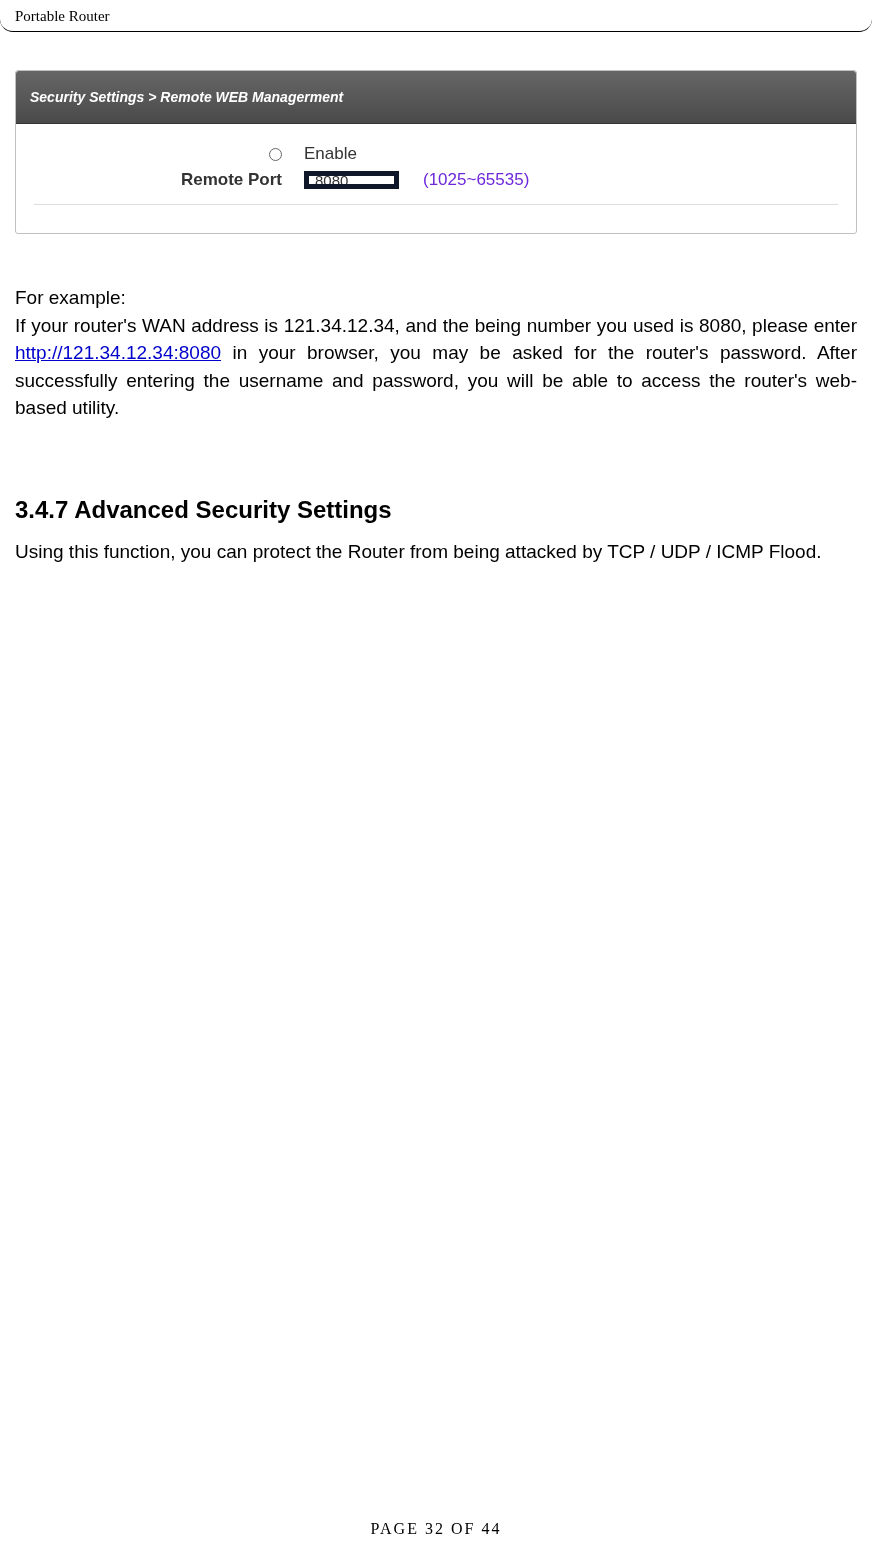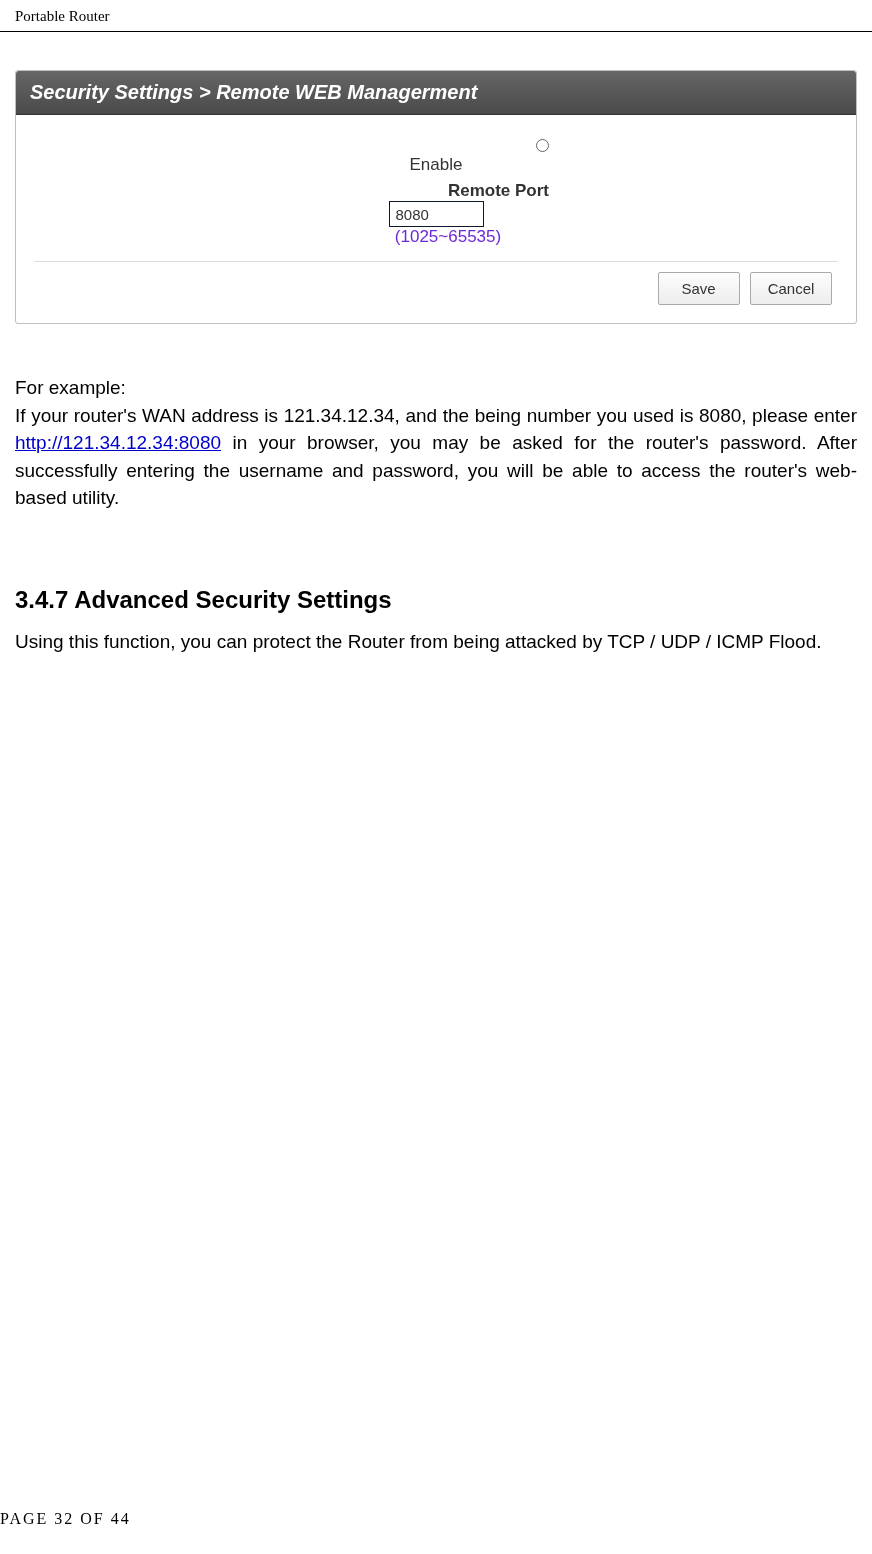--- a/index.html
+++ b/index.html
@@ -9,51 +9,51 @@
       background: white;
       font-family: Arial, Helvetica, sans-serif;
       position: relative;
       color: #000;
     }
     .page-header {
       border-bottom: 1.5px solid #000;
       padding: 8px 15px 6px 15px;
       font-family: "Times New Roman", serif;
       font-size: 15px;
+      border-radius: 13px;
     }
     .content {
       padding: 38px 15px 0 15px;
     }
     .panel {
       border: 1px solid #c0c0c0;
       border-radius: 3px;
       background: #fff;
       margin-bottom: 50px;
     }
     .panel-header {
       background: linear-gradient(#666666, #4a4a4a);
       color: #fff;
-      font-size: 20px;
+      font-size: 14px;
       font-weight: bold;
       font-style: italic;
-      padding: 10px 14px;
+      padding: 18px 14px;
       border-top-left-radius: 3px;
       border-top-right-radius: 3px;
       border-bottom: 1px solid #333;
     }
     .panel-body {
       padding: 14px 18px 18px 18px;
     }
     .form-row {
       display: flex;
       align-items: center;
       margin: 6px 0;
       font-size: 17px;
       color: #333;
-      flex-direction: column;
     }
     .label-col {
       width: 270px;
       text-align: right;
       padding-right: 22px;
       font-weight: bold;
     }
     .radio {
       width: 13px; height: 13px;
       border: 1px solid #666;
@@ -66,24 +66,24 @@
     .radio.checked::after {
       content: "";
       position: absolute;
       width: 7px; height: 7px;
       background: #000;
       border-radius: 50%;
       top: 2px; left: 2px;
     }
     .text-input {
       width: 95px;
-      height: 24px;
-      border: 1px solid #0f172a;
+      height: 18px;
+      border: 5px solid #0f172a;
       background: #fff;
-      padding: 12px 6px;
+      padding: 2px 6px;
       font-size: 15px;
       color: #333;
     }
     .hint {
       margin-left: 24px;
       color: #6d28d9;
     }
     .panel-divider {
       border: none;
       border-top: 1px solid #ddd;
@@ -117,23 +117,23 @@
       color: #0000cc;
     }
     .section-heading {
       font-size: 24px;
       font-weight: bold;
       margin-top: 74px;
       margin-bottom: 14px;
     }
     .footer {
       position: absolute;
-      bottom: 26px;
+      bottom: 16px;
       width: 100%;
-      text-align: left;
+      text-align: center;
       font-family: "Times New Roman", serif;
       font-size: 16px;
       letter-spacing: 2px;
     }
   </style>
 </head>
 <body>
 
 <div class="page-header">
   <span>Portable Router</span>
@@ -154,24 +154,20 @@
 
 
       <div class="form-row">
         <div class="label-col">Remote Port</div>
         <input class="text-input" type="text" value="8080" style="">
         <span class="hint">(1025~65535)</span>
       </div>
 
       <hr class="panel-divider">
 
-      <div class="button-row">
-        <span class="btn">Save</span>
-        <span class="btn">Cancel</span>
-      </div>
     </div>
   </div>
 
   <p class="body-text bold">For example:</p>
   <p class="body-text justify">
     <span>If your router's WAN address is 121.34.12.34, and the being number you used is 8080, please enter </span><a class="link" href="#">http://121.34.12.34:8080</a><span> in your browser, you may be asked for the router's password. After successfully entering the username and password, you will be able to access the router's web-based utility.</span>
   </p>
 
   <h2 class="section-heading">3.4.7 Advanced Security Settings</h2>
   <p class="body-text justify">Using this function, you can protect the Router from being attacked by TCP / UDP / ICMP Flood.</p>

